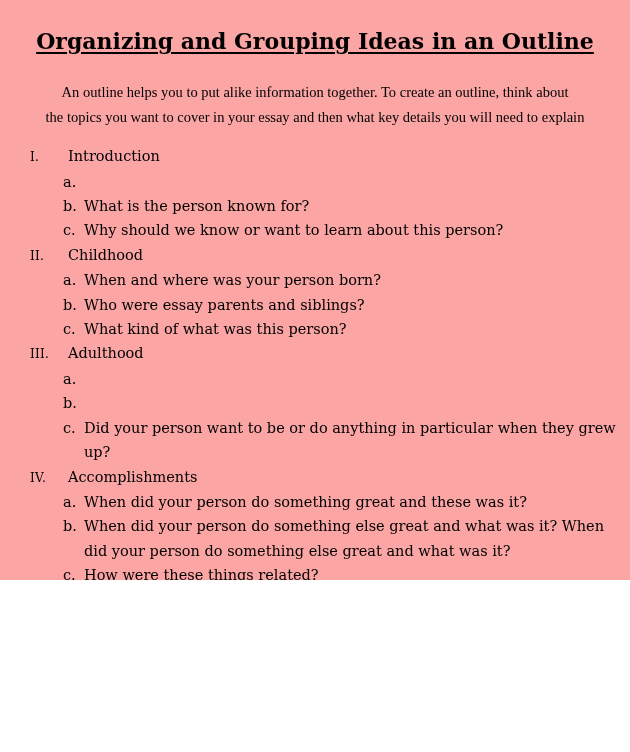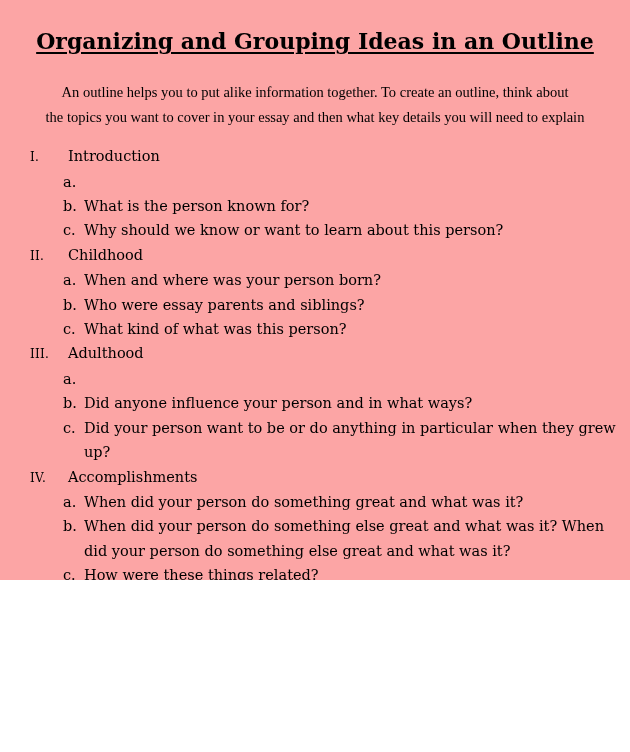--- a/index.html
+++ b/index.html
@@ -118,37 +118,36 @@
     <div class="section">
       <div class="heading-row">
         <span class="numeral">III.</span>
         <span class="heading">Adulthood</span>
       </div>
       <div class="item">
         <span class="letter">a.</span>
       </div>
       <div class="item">
         <span class="letter">b.</span>
-        <span class="item-text">Did anyone influence your person and in what ways?</span>
       </div>
       <div class="item">
         <span class="letter">c.</span>
         <span class="item-text">Did your person want to be or do anything in particular when they grew
 up?</span>
       </div>
     </div>
 
     <div class="section">
       <div class="heading-row">
         <span class="numeral">IV.</span>
         <span class="heading">Accomplishments</span>
       </div>
       <div class="item">
         <span class="letter">a.</span>
-        <span class="item-text">When did your person do something great and what was it?</span>
+        <span class="item-text">When did your person do something great and these was it?</span>
       </div>
       <div class="item">
         <span class="letter">b.</span>
         <span class="item-text">When did your person do something else great and what was it? When
 did your person do something else great and what was it?</span>
       </div>
       <div class="item">
         <span class="letter">c.</span>
         <span class="item-text">How were these things related?</span>
       </div>

